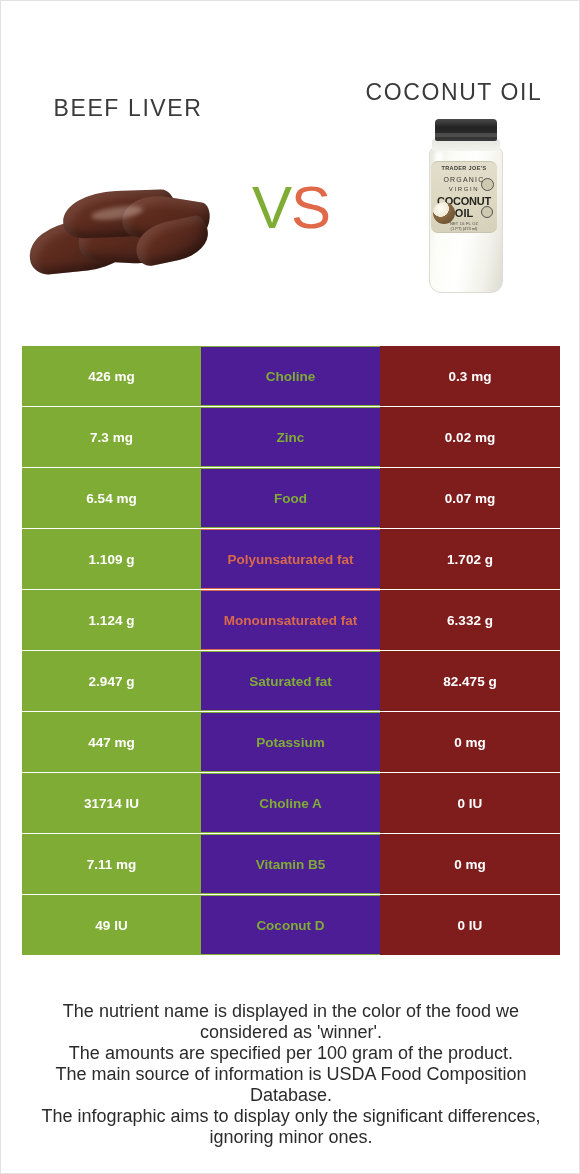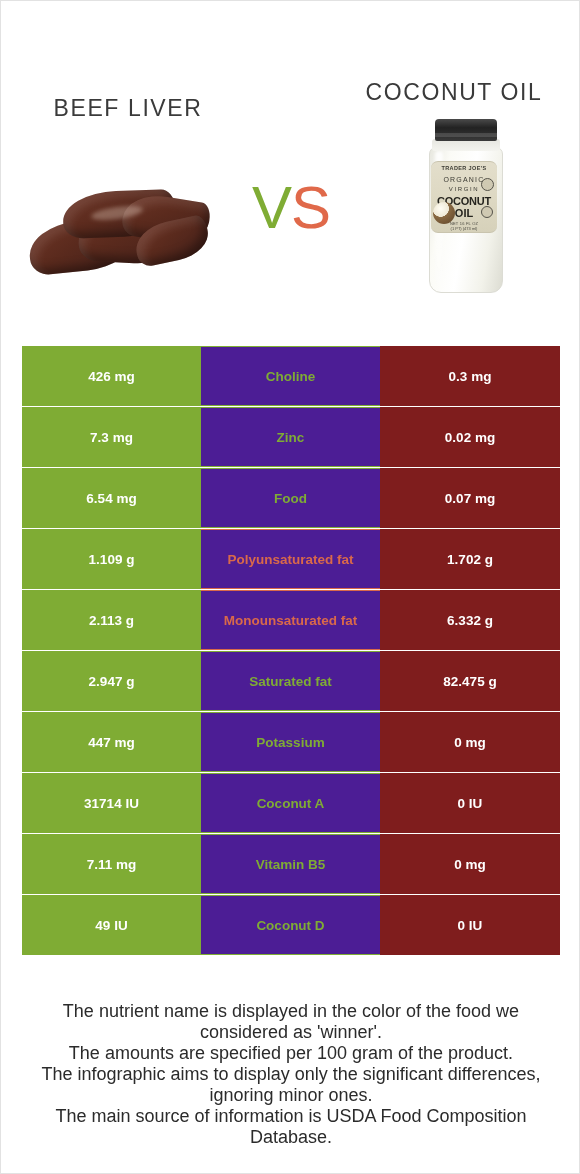--- a/index.html
+++ b/index.html
@@ -344,51 +344,51 @@
         <div class="cell cell-left">6.54 mg</div>
         <div class="cell cell-mid win-green" style="border-top-color: rgb(127, 172, 52); border-bottom-color: rgb(127, 172, 52);">Food</div>
         <div class="cell cell-right">0.07 mg</div>
       </div>
       <div class="row">
         <div class="cell cell-left">1.109 g</div>
         <div class="cell cell-mid win-orange" style="border-top-color: rgb(127, 172, 52); border-bottom-color: rgb(217, 105, 74);">Polyunsaturated fat</div>
         <div class="cell cell-right">1.702 g</div>
       </div>
       <div class="row">
-        <div class="cell cell-left">2.113 g</div>
+        <div class="cell cell-left">1.124 g</div>
         <div class="cell cell-mid win-orange" style="border-top-color: rgb(217, 105, 74); border-bottom-color: rgb(217, 105, 74);">Monounsaturated fat</div>
         <div class="cell cell-right">6.332 g</div>
       </div>
       <div class="row">
         <div class="cell cell-left">2.947 g</div>
         <div class="cell cell-mid win-green" style="border-top-color: rgb(217, 105, 74); border-bottom-color: rgb(127, 172, 52);">Saturated fat</div>
         <div class="cell cell-right">82.475 g</div>
       </div>
       <div class="row">
         <div class="cell cell-left">447 mg</div>
         <div class="cell cell-mid win-green" style="border-top-color: rgb(127, 172, 52); border-bottom-color: rgb(127, 172, 52);">Potassium</div>
         <div class="cell cell-right">0 mg</div>
       </div>
       <div class="row">
         <div class="cell cell-left">31714 IU</div>
-        <div class="cell cell-mid win-green" style="border-top-color: rgb(127, 172, 52); border-bottom-color: rgb(127, 172, 52);">Coconut A</div>
+        <div class="cell cell-mid win-green" style="border-top-color: rgb(127, 172, 52); border-bottom-color: rgb(127, 172, 52);">Choline A</div>
         <div class="cell cell-right">0 IU</div>
       </div>
       <div class="row">
         <div class="cell cell-left">7.11 mg</div>
         <div class="cell cell-mid win-green" style="border-top-color: rgb(127, 172, 52); border-bottom-color: rgb(127, 172, 52);">Vitamin B5</div>
         <div class="cell cell-right">0 mg</div>
       </div>
       <div class="row">
         <div class="cell cell-left">49 IU</div>
         <div class="cell cell-mid win-green" style="border-top-color: rgb(127, 172, 52); border-bottom-color: rgb(127, 172, 52);">Coconut D</div>
         <div class="cell cell-right">0 IU</div>
       </div>
     </div>
 
   <div class="footer">
     <p>The nutrient name is displayed in the color of the food we considered as 'winner'.</p>
     <p>The amounts are specified per 100 gram of the product.</p>
+    <p>The main source of information is USDA Food Composition Database.</p>
     <p>The infographic aims to display only the significant differences, ignoring minor ones.</p>
-    <p>The main source of information is USDA Food Composition Database.</p>
   </div>
 
 </div>
 
 </body></html>

